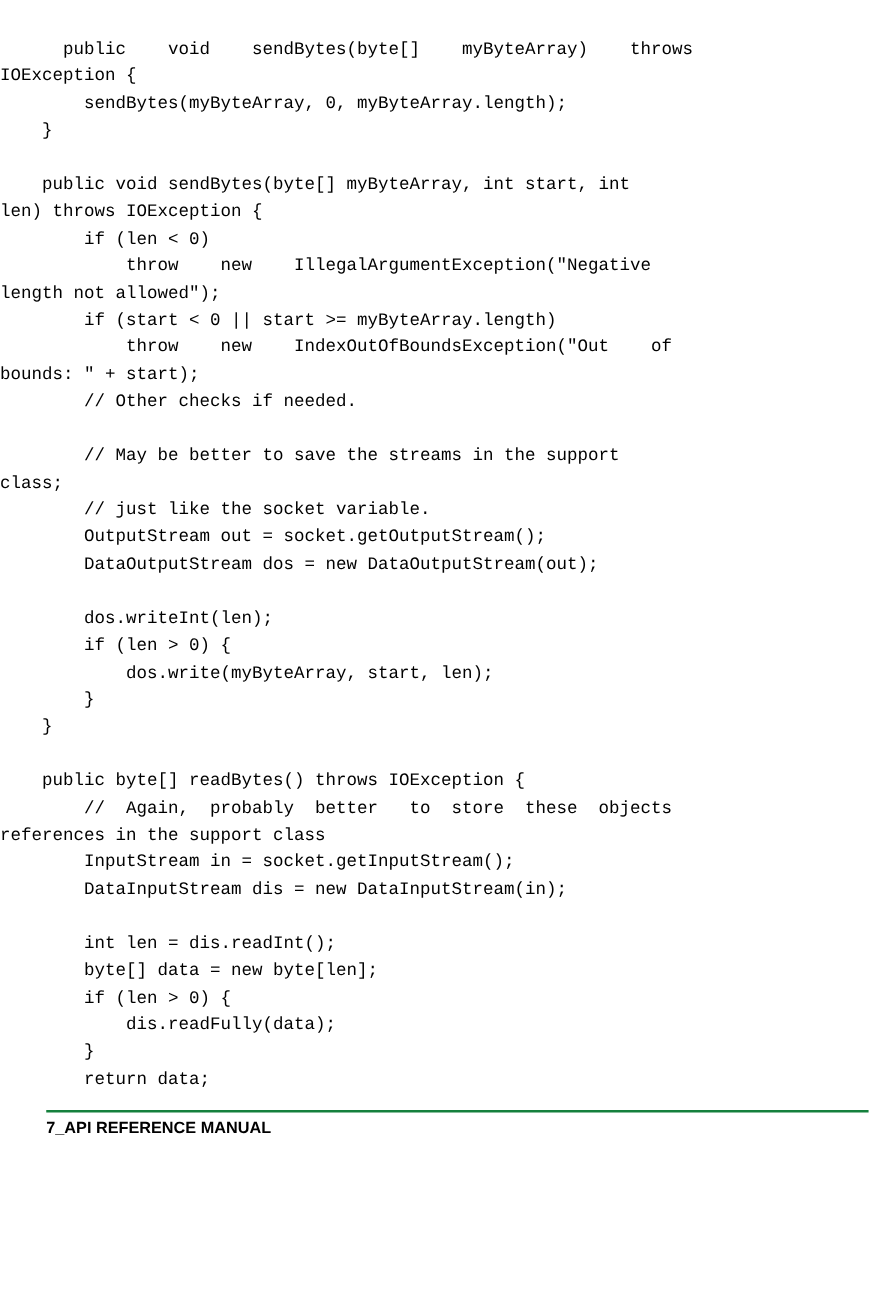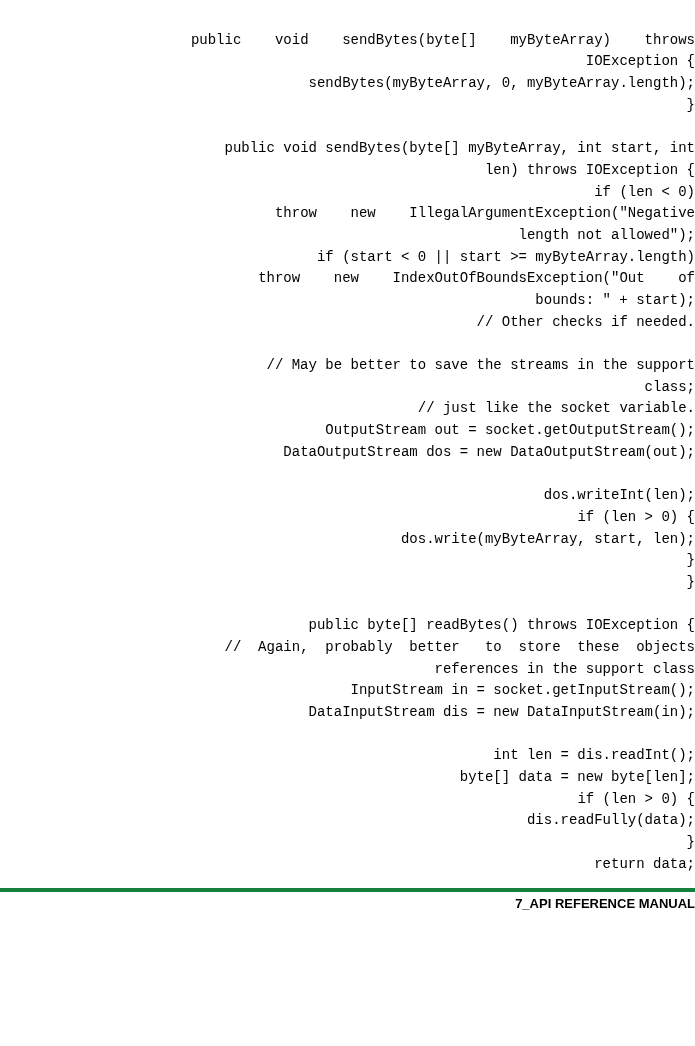--- a/index.html
+++ b/index.html
@@ -1,19 +1,18 @@
 <!DOCTYPE html>
 <html><head>
   <meta charset="utf-8">
   <style>
     * {
       margin: 0;
       padding: 0;
       box-sizing: border-box;
-      text-align: right;
     }
 
     body {
       background-color: #ffffff;
       font-family: 'Courier New', Courier, monospace;
       font-size: 14px;
       line-height: 1.5;
       color: #000000;
       width: 695px;
       min-height: 1046px;
@@ -26,27 +25,28 @@
       word-wrap: break-word;
       word-break: break-all;
       font-family: 'Courier New', Courier, monospace;
       font-size: 14px;
       line-height: 1.55;
       color: #000000;
       background: #ffffff;
     }
 
     .footer {
-      border-top: 4px solid #15803d;
+      border-top: 2px solid #15803d;
       padding-top: 2px;
       font-family: Arial, sans-serif;
       font-size: 13px;
       font-weight: bold;
       color: #000000;
       margin-top: 4px;
+      margin-left: 37px;
     }
   </style>
 </head>
 <body>
 
 <div class="code-container">
   <span>    public    void    sendBytes(byte[]    myByteArray)    throws
 IOException {
         sendBytes(myByteArray, 0, myByteArray.length);
     }

